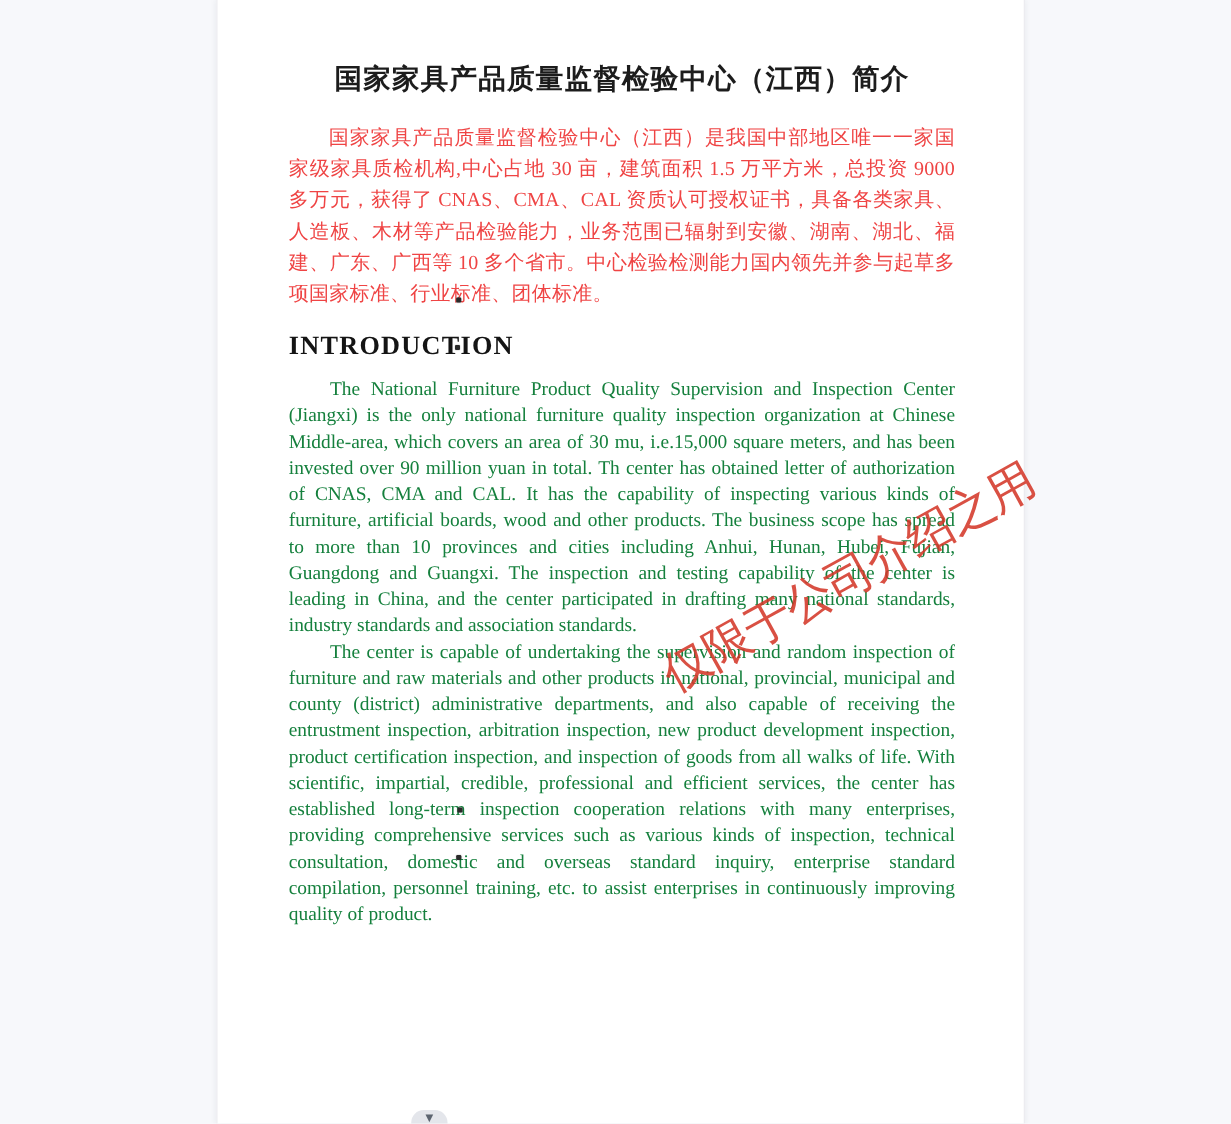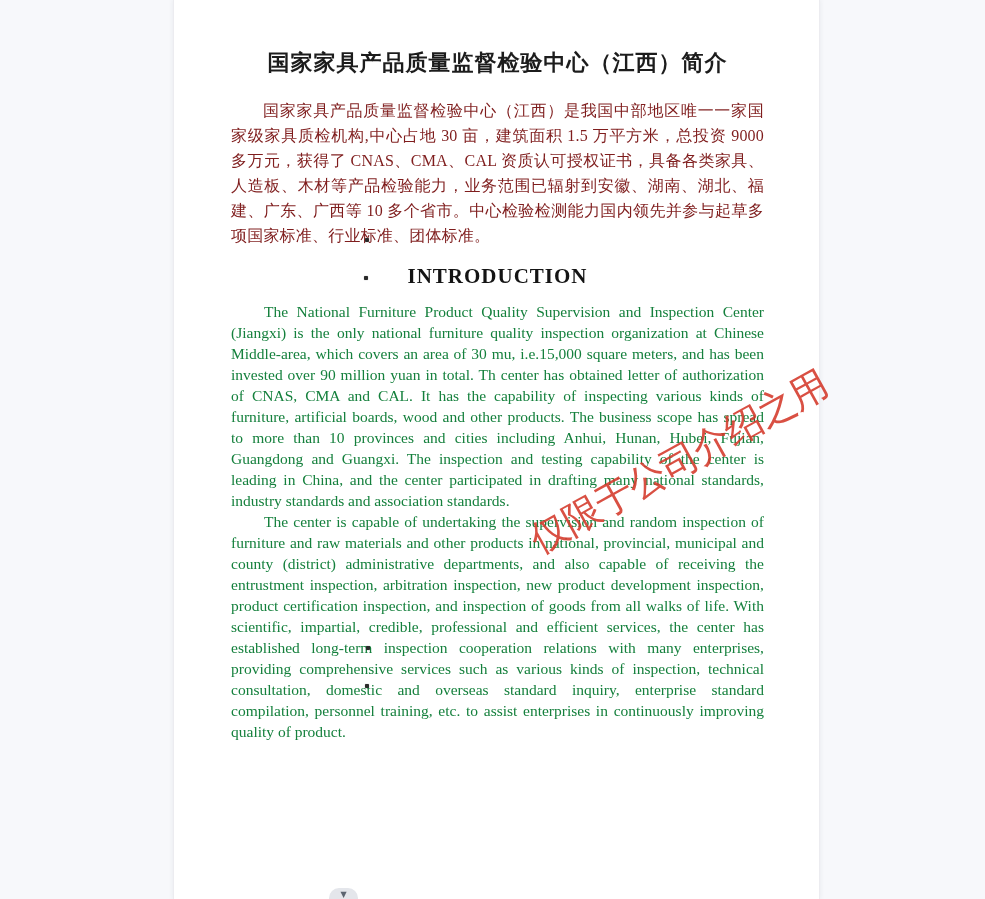--- a/index.html
+++ b/index.html
@@ -42,28 +42,28 @@
     font-size: 22px;
     font-weight: 700;
     color: #1c1c1c;
     letter-spacing: 1px;
     font-family: "Liberation Sans", "DejaVu Sans", sans-serif;
   }
   p.cn {
     margin: 0;
     font-size: 16px;
     line-height: 25px;
-    color: #7f1d1d;
+    color: #ef4444;
     text-align: justify;
     text-indent: 2em;
     letter-spacing: 0.2px;
   }
   .doc-heading-en {
     margin: 16px 0 12px 0;
-    text-align: center;
+    text-align: left;
     font-size: 21px;
     font-weight: 700;
     color: #141414;
     letter-spacing: 1px;
     font-family: "Liberation Serif", "DejaVu Serif", serif;
   }
   p.en {
     margin: 0;
     font-size: 15.5px;
     line-height: 21px;

